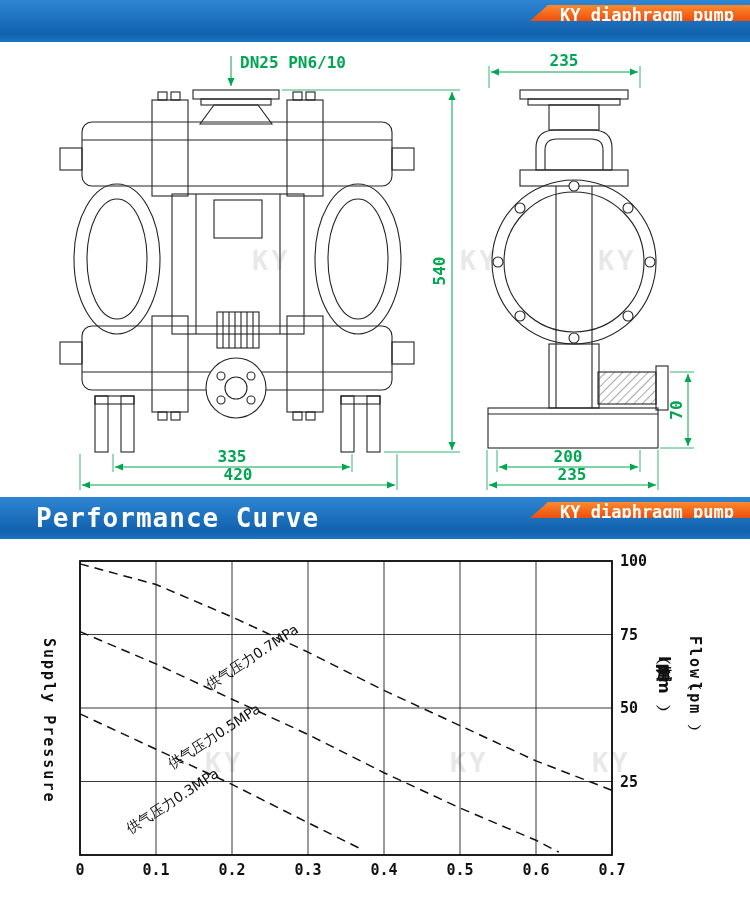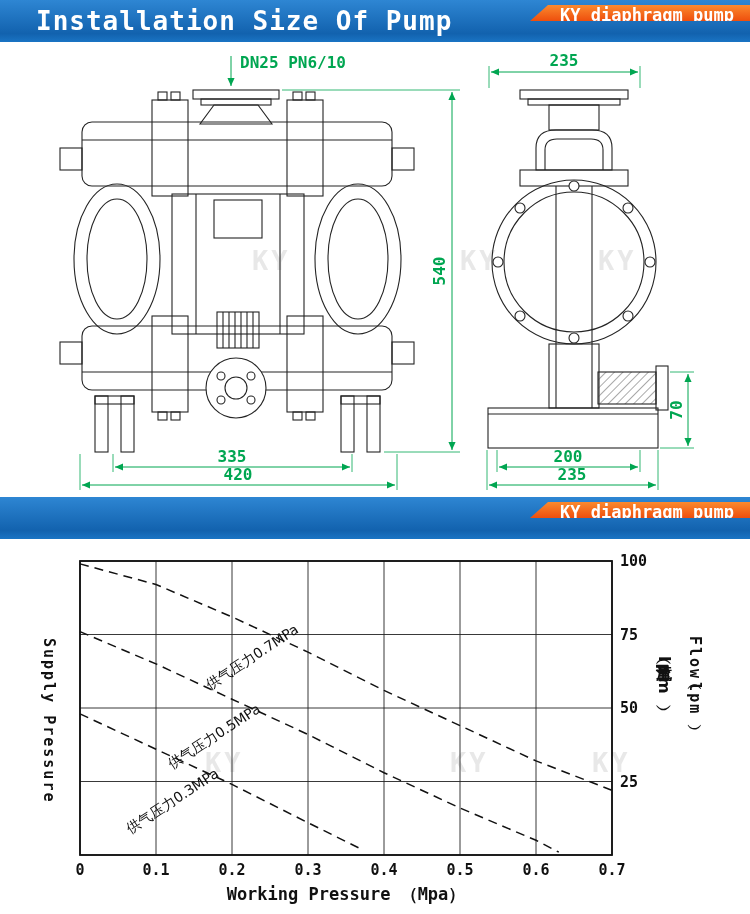--- a/index.html
+++ b/index.html
@@ -30,21 +30,20 @@
   .vl-en{left:685px;top:97px;font:bold 15px "DejaVu Sans Mono",monospace;letter-spacing:2px;}
   .xlabel{position:absolute;left:80px;width:532px;top:344px;text-align:center;
        font:bold 17px "DejaVu Sans Mono",monospace;color:#111;}
 </style>
 </head>
 <body>
 
 <div class="page">
 
   <header class="bar" style="top:0">
-    <span class="bar-title">Installation Size Of Pump</span>
     <span class="badge">KY diaphragm pump</span>
   </header>
 
   <svg class="drawing" width="750" height="456" viewBox="0 0 750 456">
     <defs>
       <pattern id="hatch" width="6" height="6" patternUnits="userSpaceOnUse" patternTransform="rotate(45)">
         <line x1="0" y1="0" x2="0" y2="6" stroke="#555" stroke-width="1"></line>
       </pattern>
       <marker id="arr" viewBox="0 0 10 10" refX="9" refY="5" markerWidth="9" markerHeight="9" orient="auto-start-reverse">
         <path d="M0,1 L9,5 L0,9 Z" fill="#00a651"></path>
@@ -183,20 +182,21 @@
       <text class="dimtext" x="572" y="436" text-anchor="middle">235</text>
 
       <line class="ext" x1="670" y1="328" x2="694" y2="328"></line>
       <line class="ext" x1="660" y1="404" x2="694" y2="404"></line>
       <line x1="688" y1="330" x2="688" y2="402" marker-start="url(#arr)" marker-end="url(#arr)"></line>
       <text class="dimtext" transform="translate(682,366) rotate(-90)" text-anchor="middle">70</text>
     </g>
   </svg>
 
   <header class="bar" style="top:497px">
+    <span class="bar-title">Performance Curve</span>
     <span class="badge">KY diaphragm pump</span>
   </header>
 
   <div class="chart-wrap">
     <svg id="chart-svg" width="750" height="375" viewBox="0 0 750 375">
       <g>
         <text class="wm" x="205" y="233">KY</text>
         <text class="wm" x="450" y="233">KY</text>
         <text class="wm" x="592" y="233">KY</text>
       </g>
@@ -235,16 +235,15 @@
           <text x="612" y="336" class="tick" text-anchor="middle">0.7</text>
           <text x="620" y="27" class="tick" text-anchor="start">100</text>
           <text x="620" y="100.5" class="tick" text-anchor="start">75</text>
           <text x="620" y="174" class="tick" text-anchor="start">50</text>
           <text x="620" y="247.5" class="tick" text-anchor="start">25</text>
         </g>
     </svg>
     <div class="vlabel vl-left">Supply Pressure</div>
     <div class="vlabel vl-cn">流量（lpm）</div>
     <div class="vlabel vl-en">Flow（lpm）</div>
-    <div class="xlabel">Working Pressure （Mpa）</div>
   </div>
 
 </div>
 
 </body></html>

